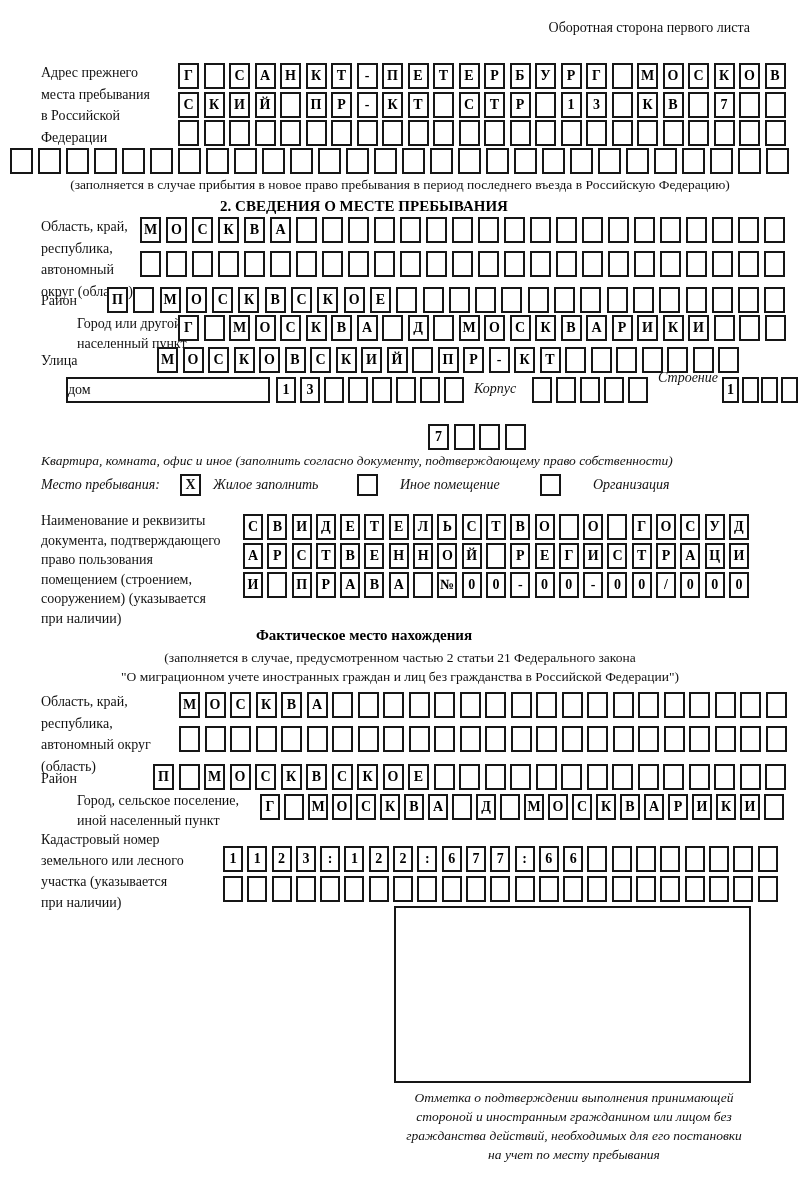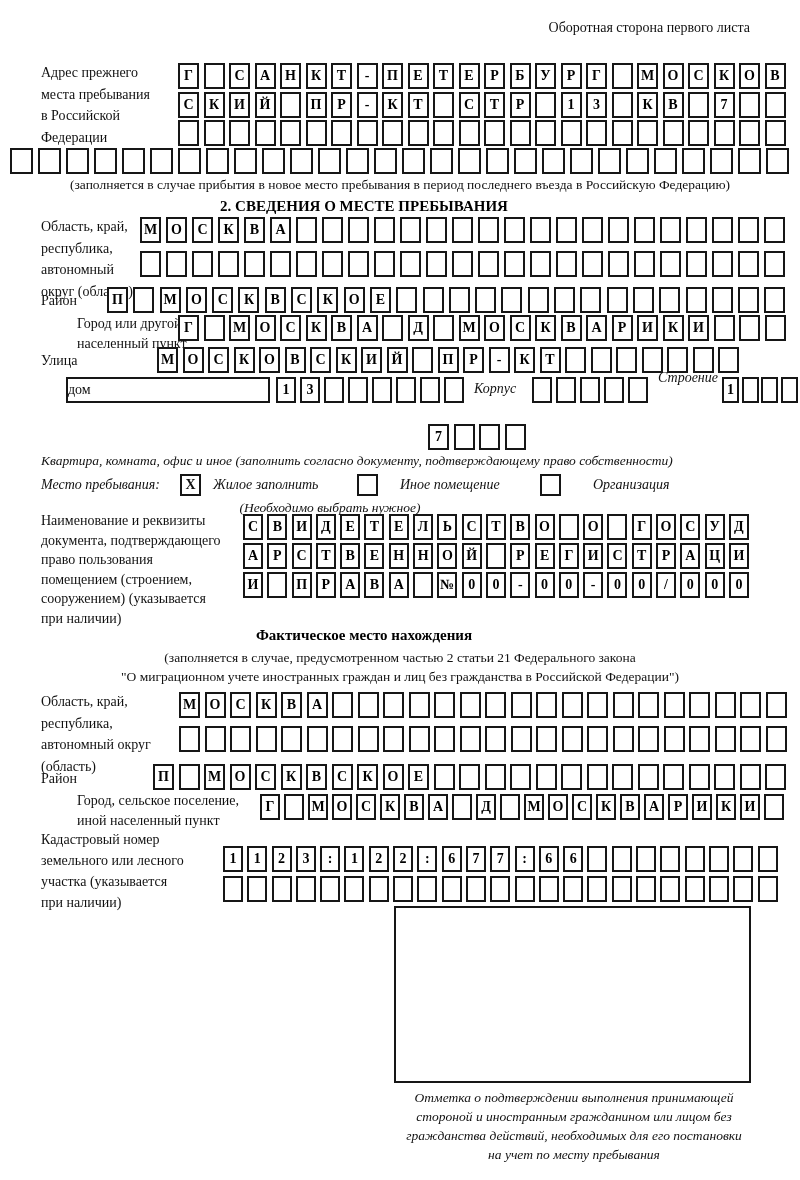--- a/index.html
+++ b/index.html
@@ -140,21 +140,21 @@
       <span class="cbox"></span>
       <span class="cbox"></span>
       <span class="cbox"></span>
       <span class="cbox"></span>
       <span class="cbox"></span>
       <span class="cbox"></span>
       <span class="cbox"></span>
       <span class="cbox"></span>
       <span class="cbox"></span>
     </div>
-  <div class="cnote" style="top:177px;">(заполняется в случае прибытия в новое место пребывания в период последнего въезда в Российскую Федерацию)</div>
+  <div class="cnote" style="top:177px;">(заполняется в случае прибытия в новое право пребывания в период последнего въезда в Российскую Федерацию)</div>
 
   <div class="stitle" style="top:198px;">2. СВЕДЕНИЯ О МЕСТЕ ПРЕБЫВАНИЯ</div>
 
   <div class="lbl" style="left:41px; top:216px; width:120px;">Область, край,<br>республика,<br>автономный<br>округ (область)</div>
   <div class="brow" style="left:140px; top:217px; gap:5px;">
       <span class="cbox">М</span>
       <span class="cbox">О</span>
       <span class="cbox">С</span>
       <span class="cbox">К</span>
       <span class="cbox">В</span>
@@ -327,21 +327,20 @@
     </div>
   <div class="cap" style="left:41px; top:453px;">Квартира, комната, офис и иное (заполнить согласно документу, подтверждающему право собственности)</div>
 
   <div class="cap" style="left:41px; top:477px; font-size:14px;">Место пребывания:</div>
   <span class="chk" style="left:180px; top:474px;">X</span>
   <div class="cap" style="left:213px; top:477px; font-size:14px;">Жилое заполнить</div>
   <span class="chk" style="left:357px; top:474px;"></span>
   <div class="cap" style="left:400px; top:477px; font-size:14px;">Иное помещение</div>
   <span class="chk" style="left:540px; top:474px;"></span>
   <div class="cap" style="left:593px; top:477px; font-size:14px;">Организация</div>
-  <div class="cap ctr" style="left:180px; top:500px; width:300px;">(Необходимо выбрать нужное)</div>
 
   <div class="lbl" style="left:41px; top:511px; width:205px; line-height:19.5px;">Наименование и реквизиты<br>документа, подтверждающего<br>право пользования<br>помещением (строением,<br>сооружением) (указывается<br>при наличии)</div>
   <div class="brow" style="left:243px; top:514px; --bw:20px; gap:4.3px;">
       <span class="cbox">С</span>
       <span class="cbox">В</span>
       <span class="cbox">И</span>
       <span class="cbox">Д</span>
       <span class="cbox">Е</span>
       <span class="cbox">Т</span>
       <span class="cbox">Е</span>

